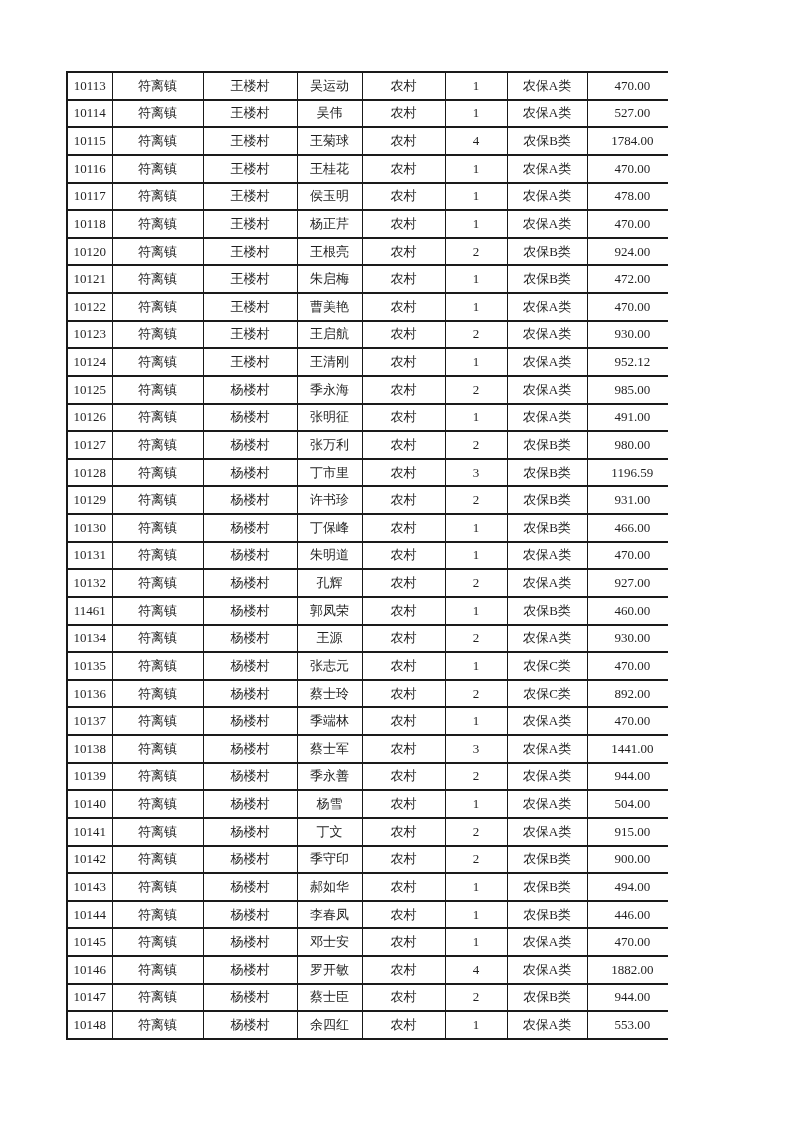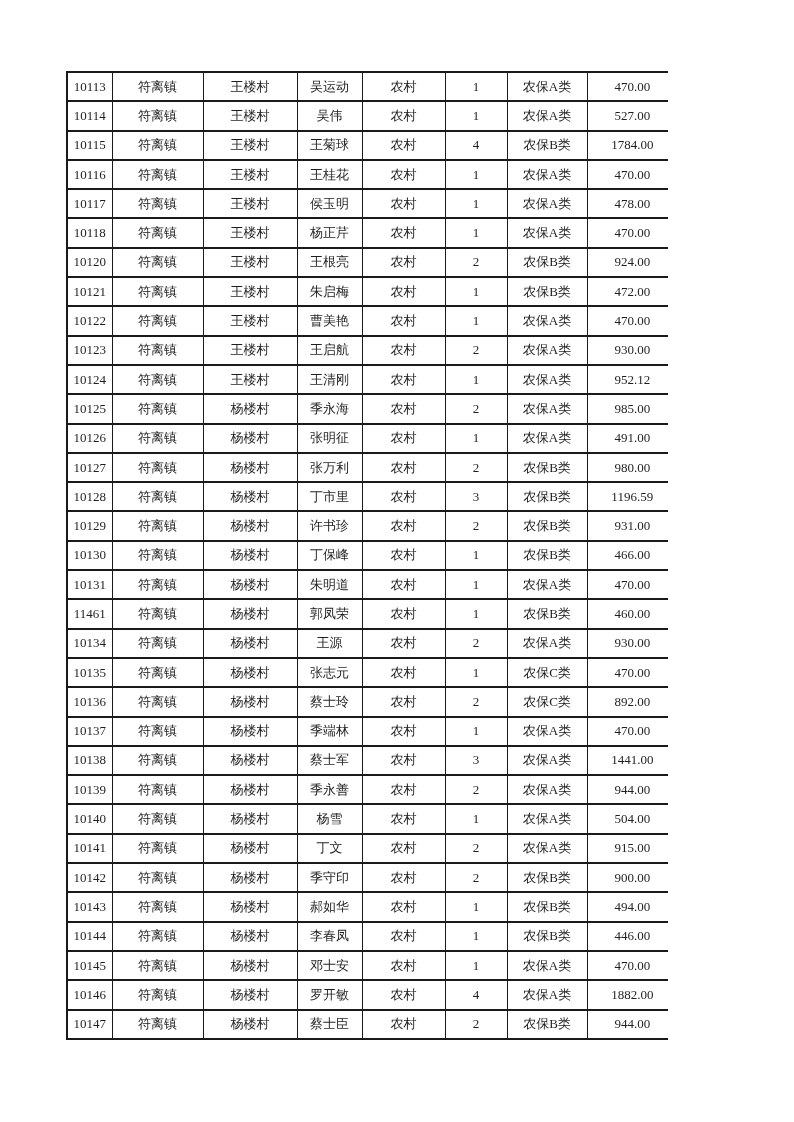--- a/index.html
+++ b/index.html
@@ -237,20 +237,30 @@
     <td>10131</td>
     <td>符离镇</td>
     <td>杨楼村</td>
     <td>朱明道</td>
     <td>农村</td>
     <td>1</td>
     <td>农保A类</td>
     <td>470.00</td>
   </tr>
         <tr>
+    <td>10132</td>
+    <td>符离镇</td>
+    <td>杨楼村</td>
+    <td>孔辉</td>
+    <td>农村</td>
+    <td>2</td>
+    <td>农保A类</td>
+    <td>927.00</td>
+  </tr>
+        <tr>
     <td>11461</td>
     <td>符离镇</td>
     <td>杨楼村</td>
     <td>郭凤荣</td>
     <td>农村</td>
     <td>1</td>
     <td>农保B类</td>
     <td>460.00</td>
   </tr>
         <tr>
@@ -385,16 +395,26 @@
   </tr>
         <tr>
     <td>10147</td>
     <td>符离镇</td>
     <td>杨楼村</td>
     <td>蔡士臣</td>
     <td>农村</td>
     <td>2</td>
     <td>农保B类</td>
     <td>944.00</td>
+  </tr>
+        <tr>
+    <td>10148</td>
+    <td>符离镇</td>
+    <td>杨楼村</td>
+    <td>余四红</td>
+    <td>农村</td>
+    <td>1</td>
+    <td>农保A类</td>
+    <td>553.00</td>
   </tr>
       </tbody>
   </table>
 </div>
 
 </body></html>

